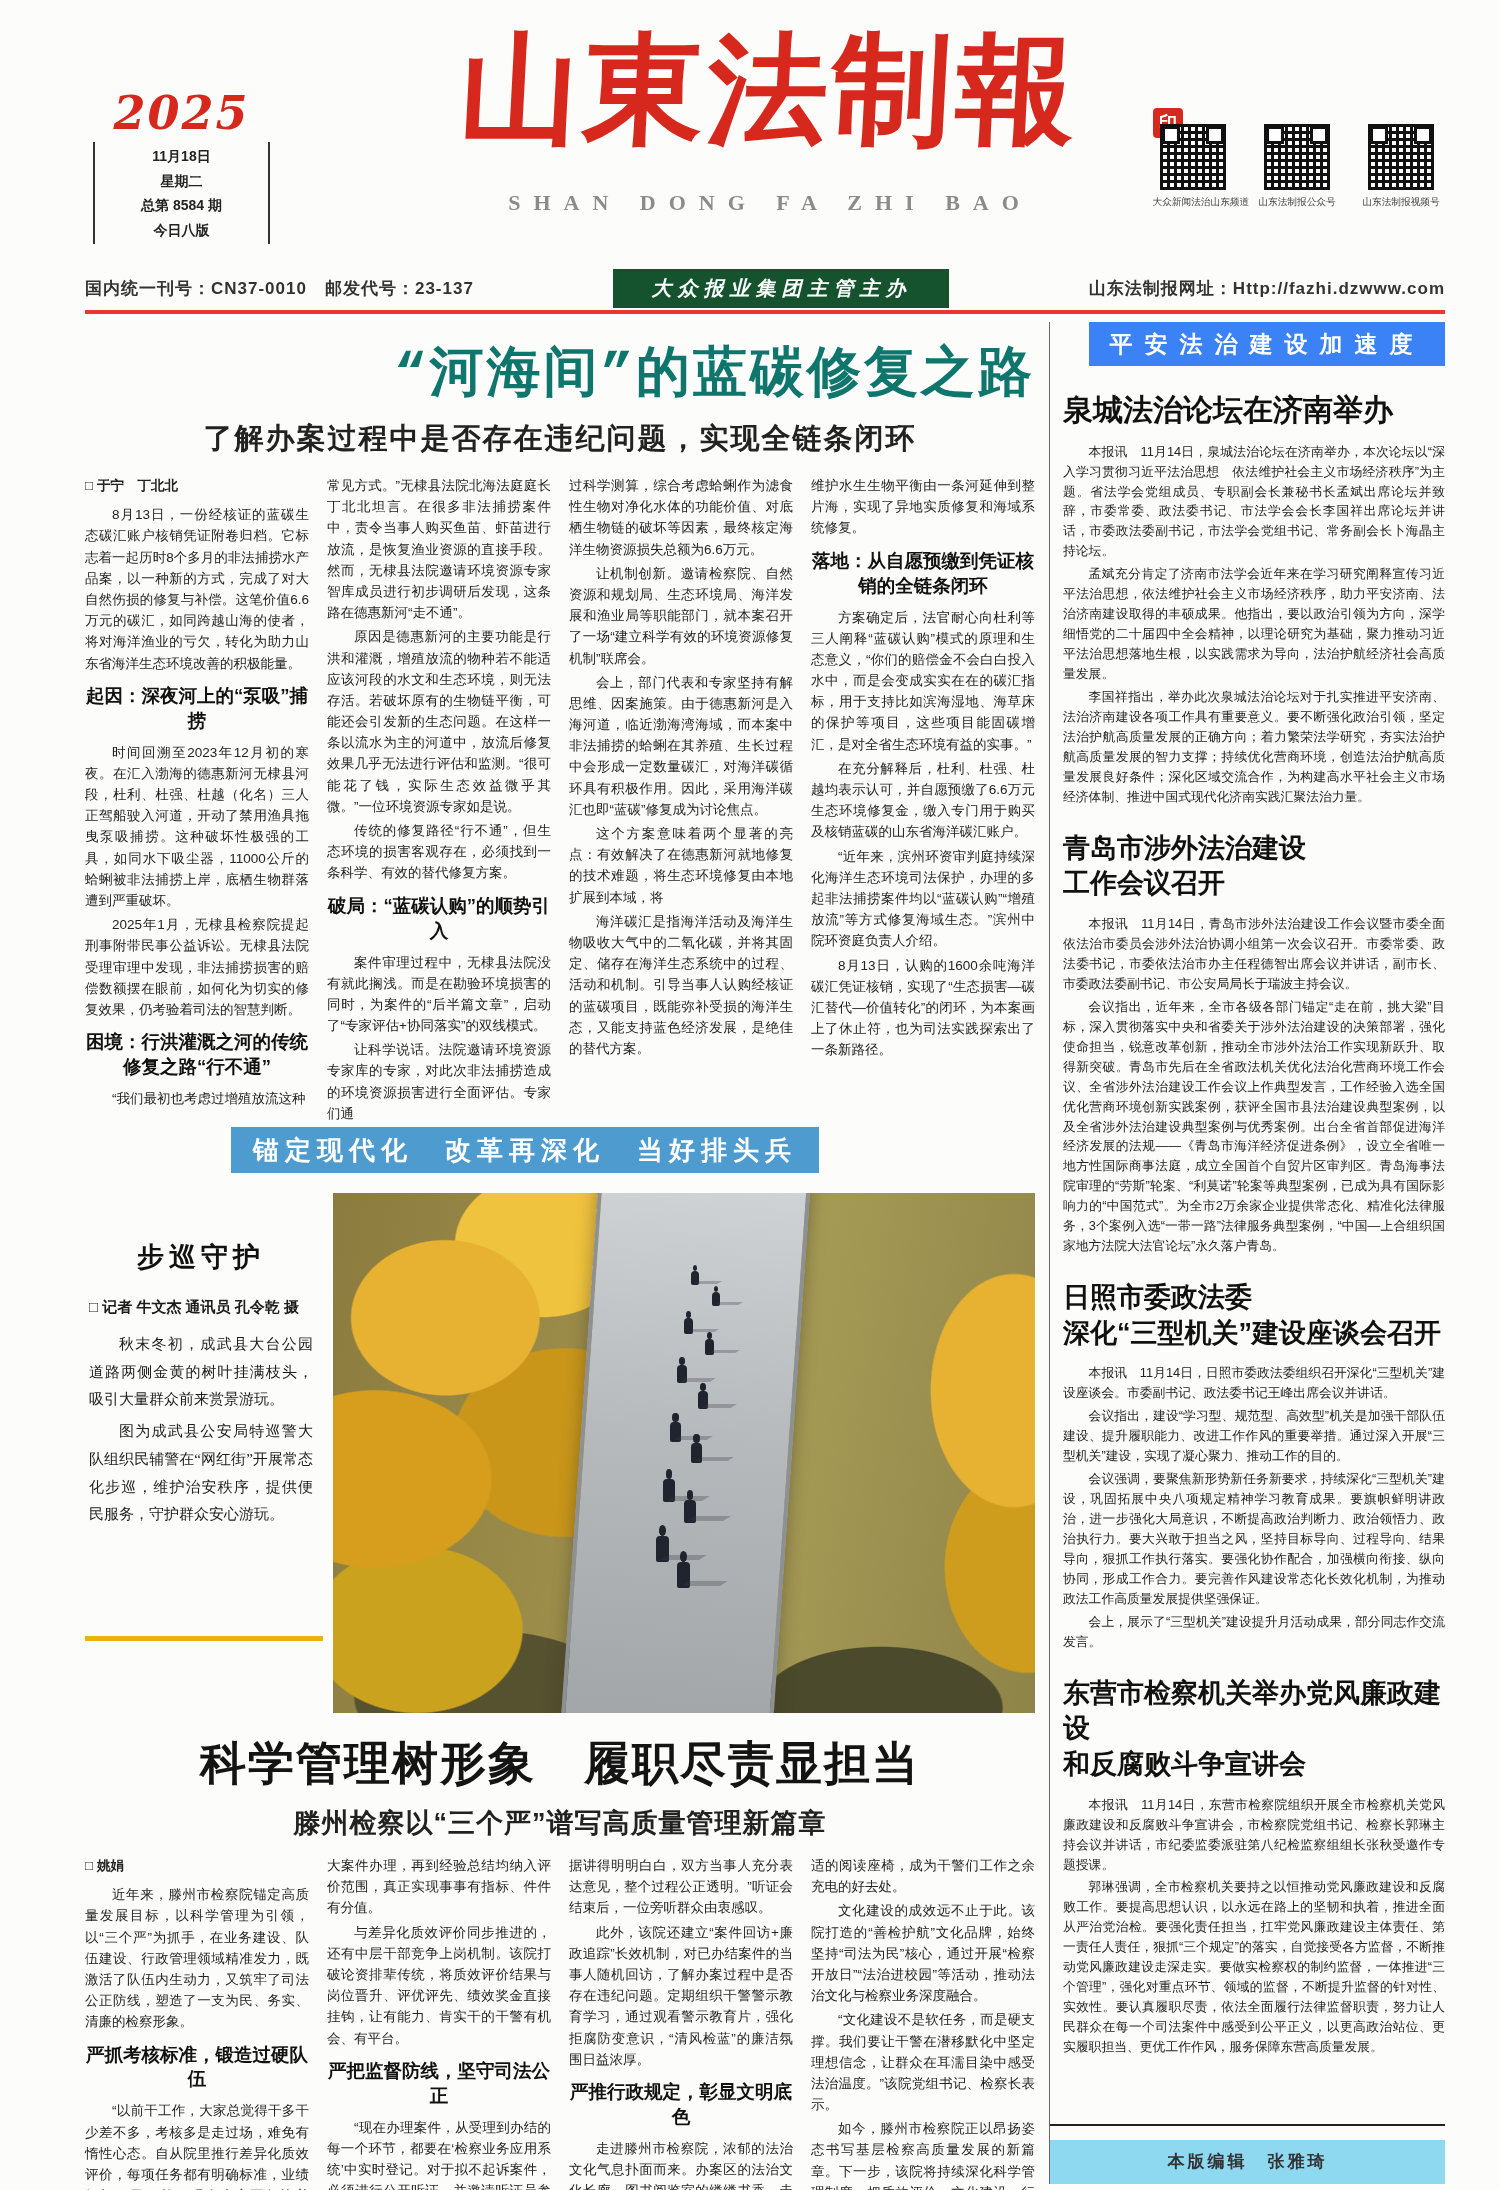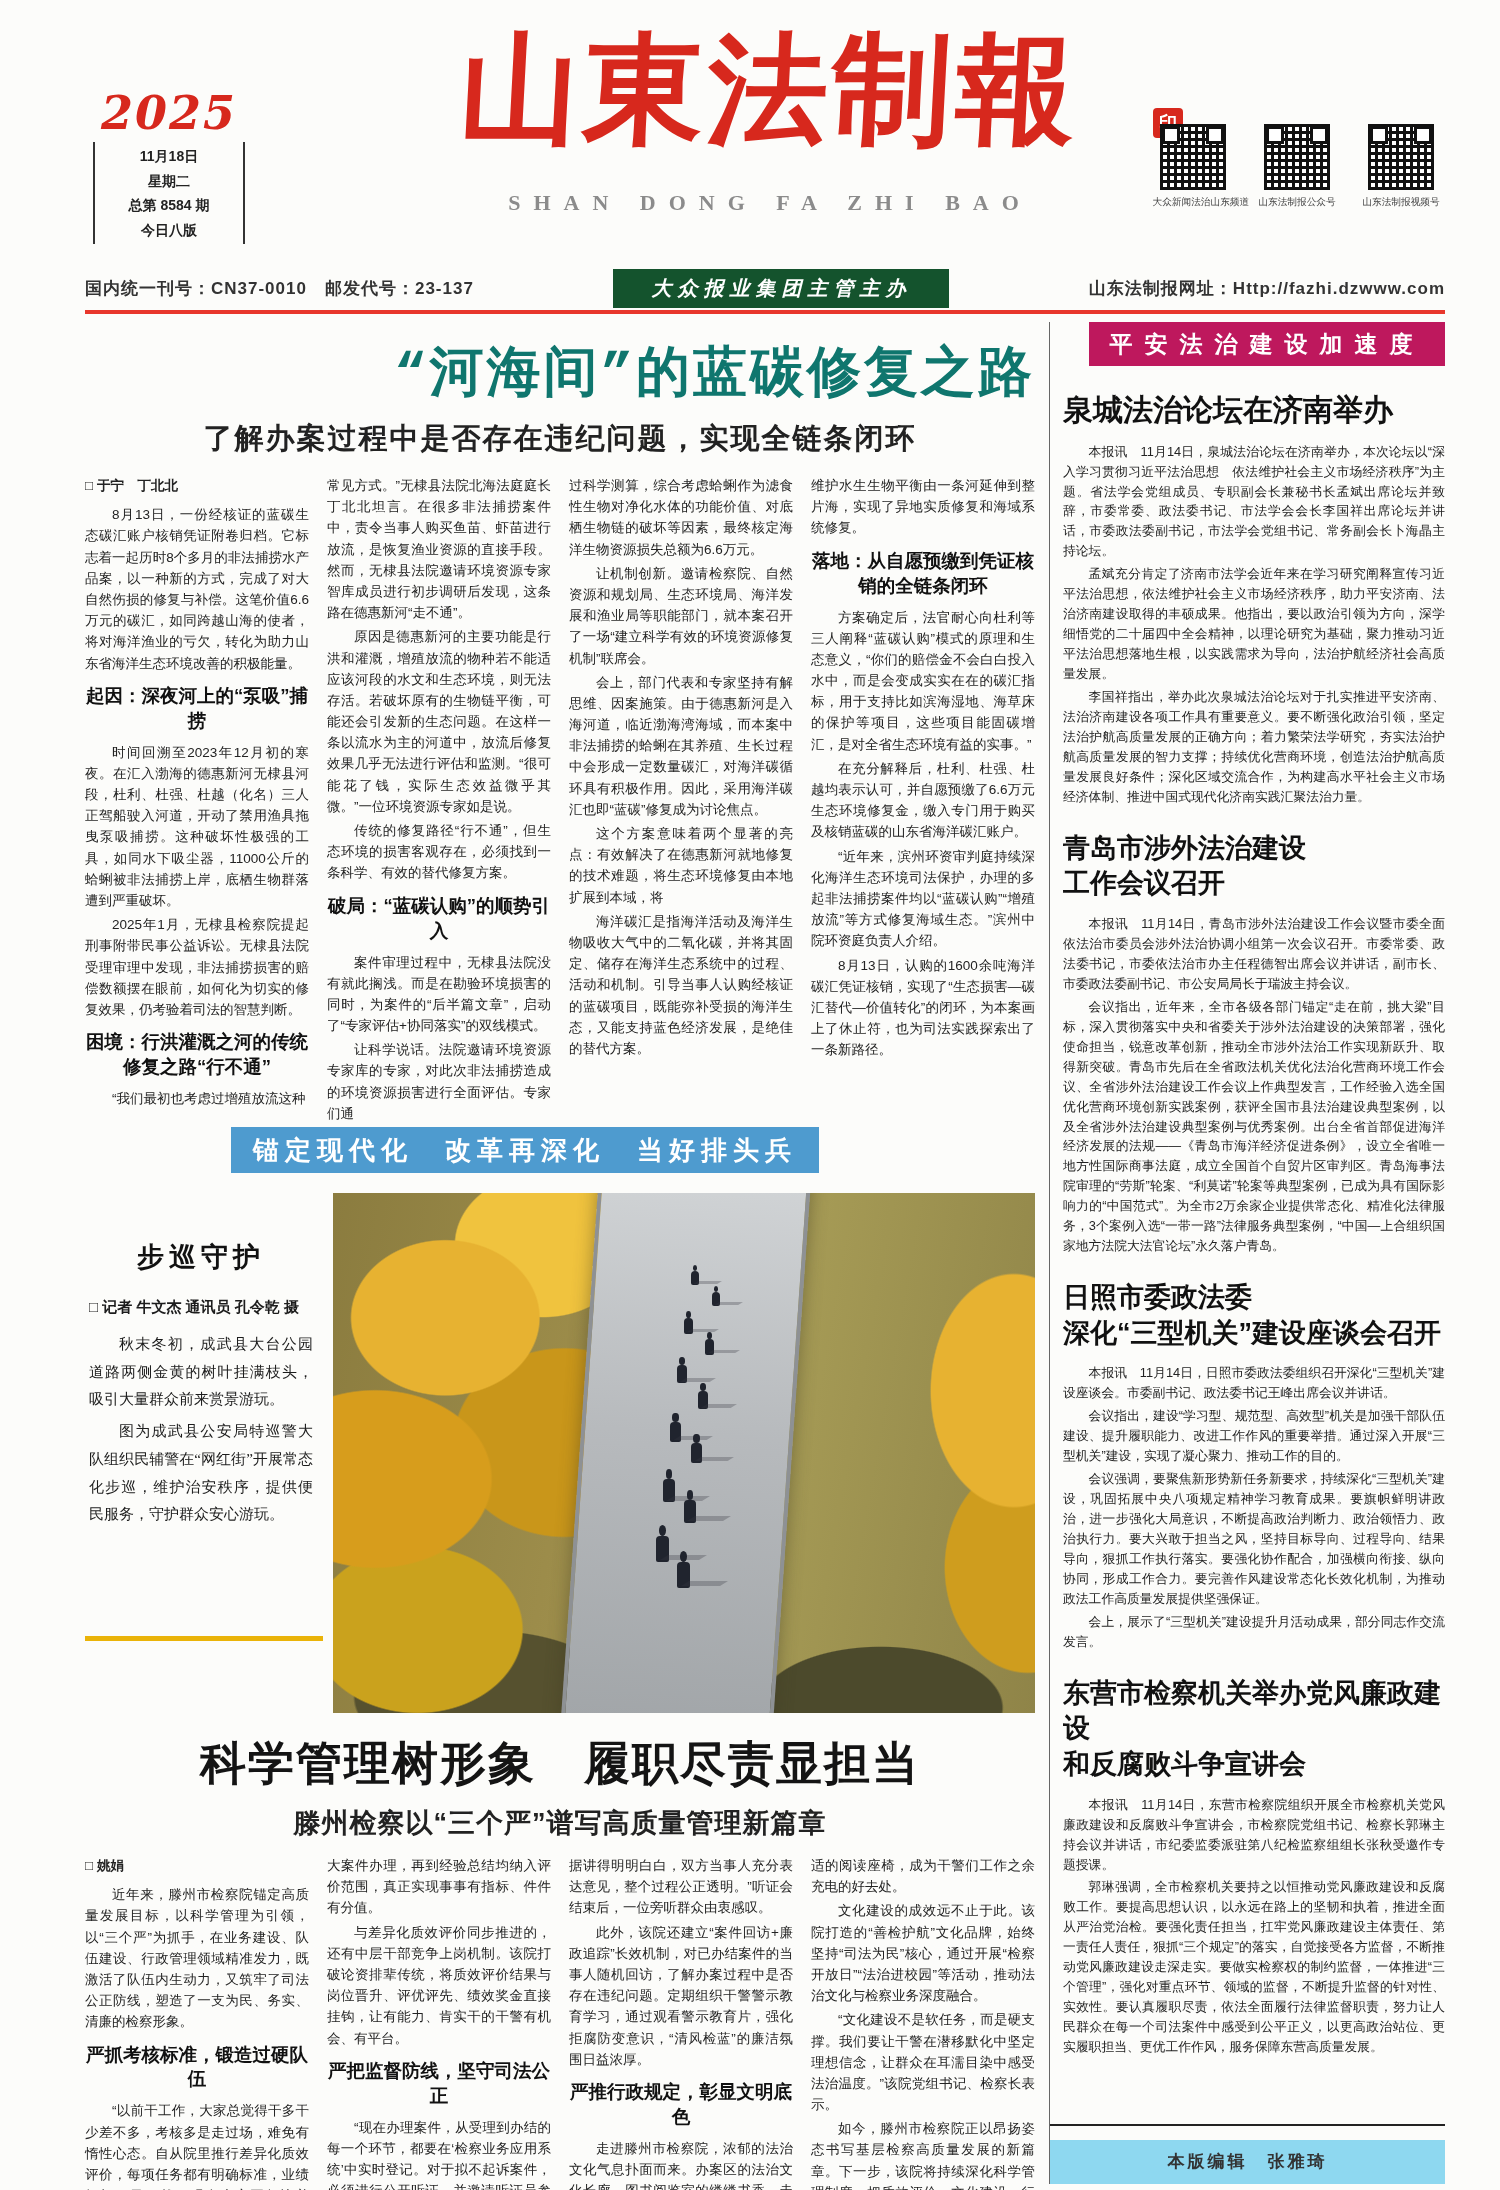--- a/index.html
+++ b/index.html
@@ -1,20 +1,20 @@
 <!DOCTYPE html>
 <html><head>
 <meta charset="utf-8">
 <style>
   html,body{margin:0;padding:0;background:#e9e9e6;}
   .page{position:relative;width:1500px;height:2190px;background:#fcfcfa;margin:0 auto;overflow:hidden;
         font-family:"Liberation Sans","DejaVu Sans",sans-serif;color:#222;}
   
   .masthead{position:absolute;left:85px;top:12px;width:1360px;height:252px;}
-  .dateblock{position:absolute;left:8px;top:78px;width:152px;text-align:center;}
+  .dateblock{position:absolute;left:8px;top:78px;width:177px;text-align:center;}
   .dateblock .year{font-family:"DejaVu Serif","Liberation Serif",serif;font-weight:900;font-style:italic;
         font-size:46px;color:#d7281d;letter-spacing:2px;line-height:1;}
   .dateblock .lines{margin-top:6px;border-left:2px solid #333;border-right:2px solid #333;padding:2px 6px;}
   .dateblock .lines div{font-size:14px;font-weight:bold;color:#222;line-height:1.75;}
   .mast-title{position:absolute;left:290px;top:0;width:790px;text-align:center;
         font-family:"DejaVu Serif","Liberation Serif",serif;font-weight:900;color:#d7281d;
         font-size:120px;line-height:1.28;letter-spacing:4px;transform:skewX(-3deg);white-space:nowrap;}
   .mast-seal{position:absolute;left:1068px;top:96px;width:30px;height:30px;background:#d7281d;border-radius:4px;
         color:#fff;font-size:18px;text-align:center;line-height:30px;font-weight:bold;}
   .mast-pinyin{position:absolute;left:290px;top:178px;width:790px;text-align:center;
@@ -74,21 +74,21 @@
         background:linear-gradient(180deg,#d2d5d7 0%,#b7babd 45%,#9fa3a6 100%);
         border-left:4px solid #8e9194;border-right:4px solid #8e9194;box-shadow:0 0 18px rgba(60,55,30,.45);}
   .fig{position:absolute;background:#20242e;border-radius:4px 4px 2px 2px;}
   .fig::before{content:"";position:absolute;left:22%;top:-42%;width:56%;height:42%;background:#20242e;border-radius:50%;}
   .fig::after{content:"";position:absolute;top:72%;left:92%;width:300%;height:20%;
         background:rgba(55,55,65,.30);transform:skewX(-58deg);transform-origin:left top;}
   
   .hl-bottom{margin:20px 0 2px;text-align:center;font-size:46px;font-weight:900;color:#141414;letter-spacing:2px;}
   .sub-bottom{margin:10px 0 14px;text-align:center;font-size:27px;font-weight:bold;letter-spacing:1px;}
   
-  .sb-header{margin-left:26px;height:44px;background:#be185d;color:#fff;text-align:center;
+  .sb-header{margin-left:26px;height:44px;background:#3b82f6;color:#fff;text-align:center;
         line-height:44px;font-size:23px;font-weight:900;letter-spacing:12px;}
   .sb-articles{height:1692px;overflow:hidden;}
   .sb-art h2{white-space:pre-line;font-weight:900;color:#111;
         font-size:27px;line-height:1.32;margin:24px 0 12px;}
   .sb-art.first h2{font-size:30px;}
   .sb-art p{font-size:12.8px;line-height:1.56;text-align:justify;margin:0 0 3px;text-indent:2em;color:#232323;}
   .sb-footline{position:absolute;left:0;right:0;bottom:58px;border-top:2px solid #222;}
   .sb-footer{position:absolute;left:0;right:0;bottom:0;height:44px;background:#8ed8f0;color:#333;
         text-align:center;line-height:44px;font-size:17px;font-weight:bold;letter-spacing:3px;
         font-family:"Liberation Serif","DejaVu Serif",serif;}

